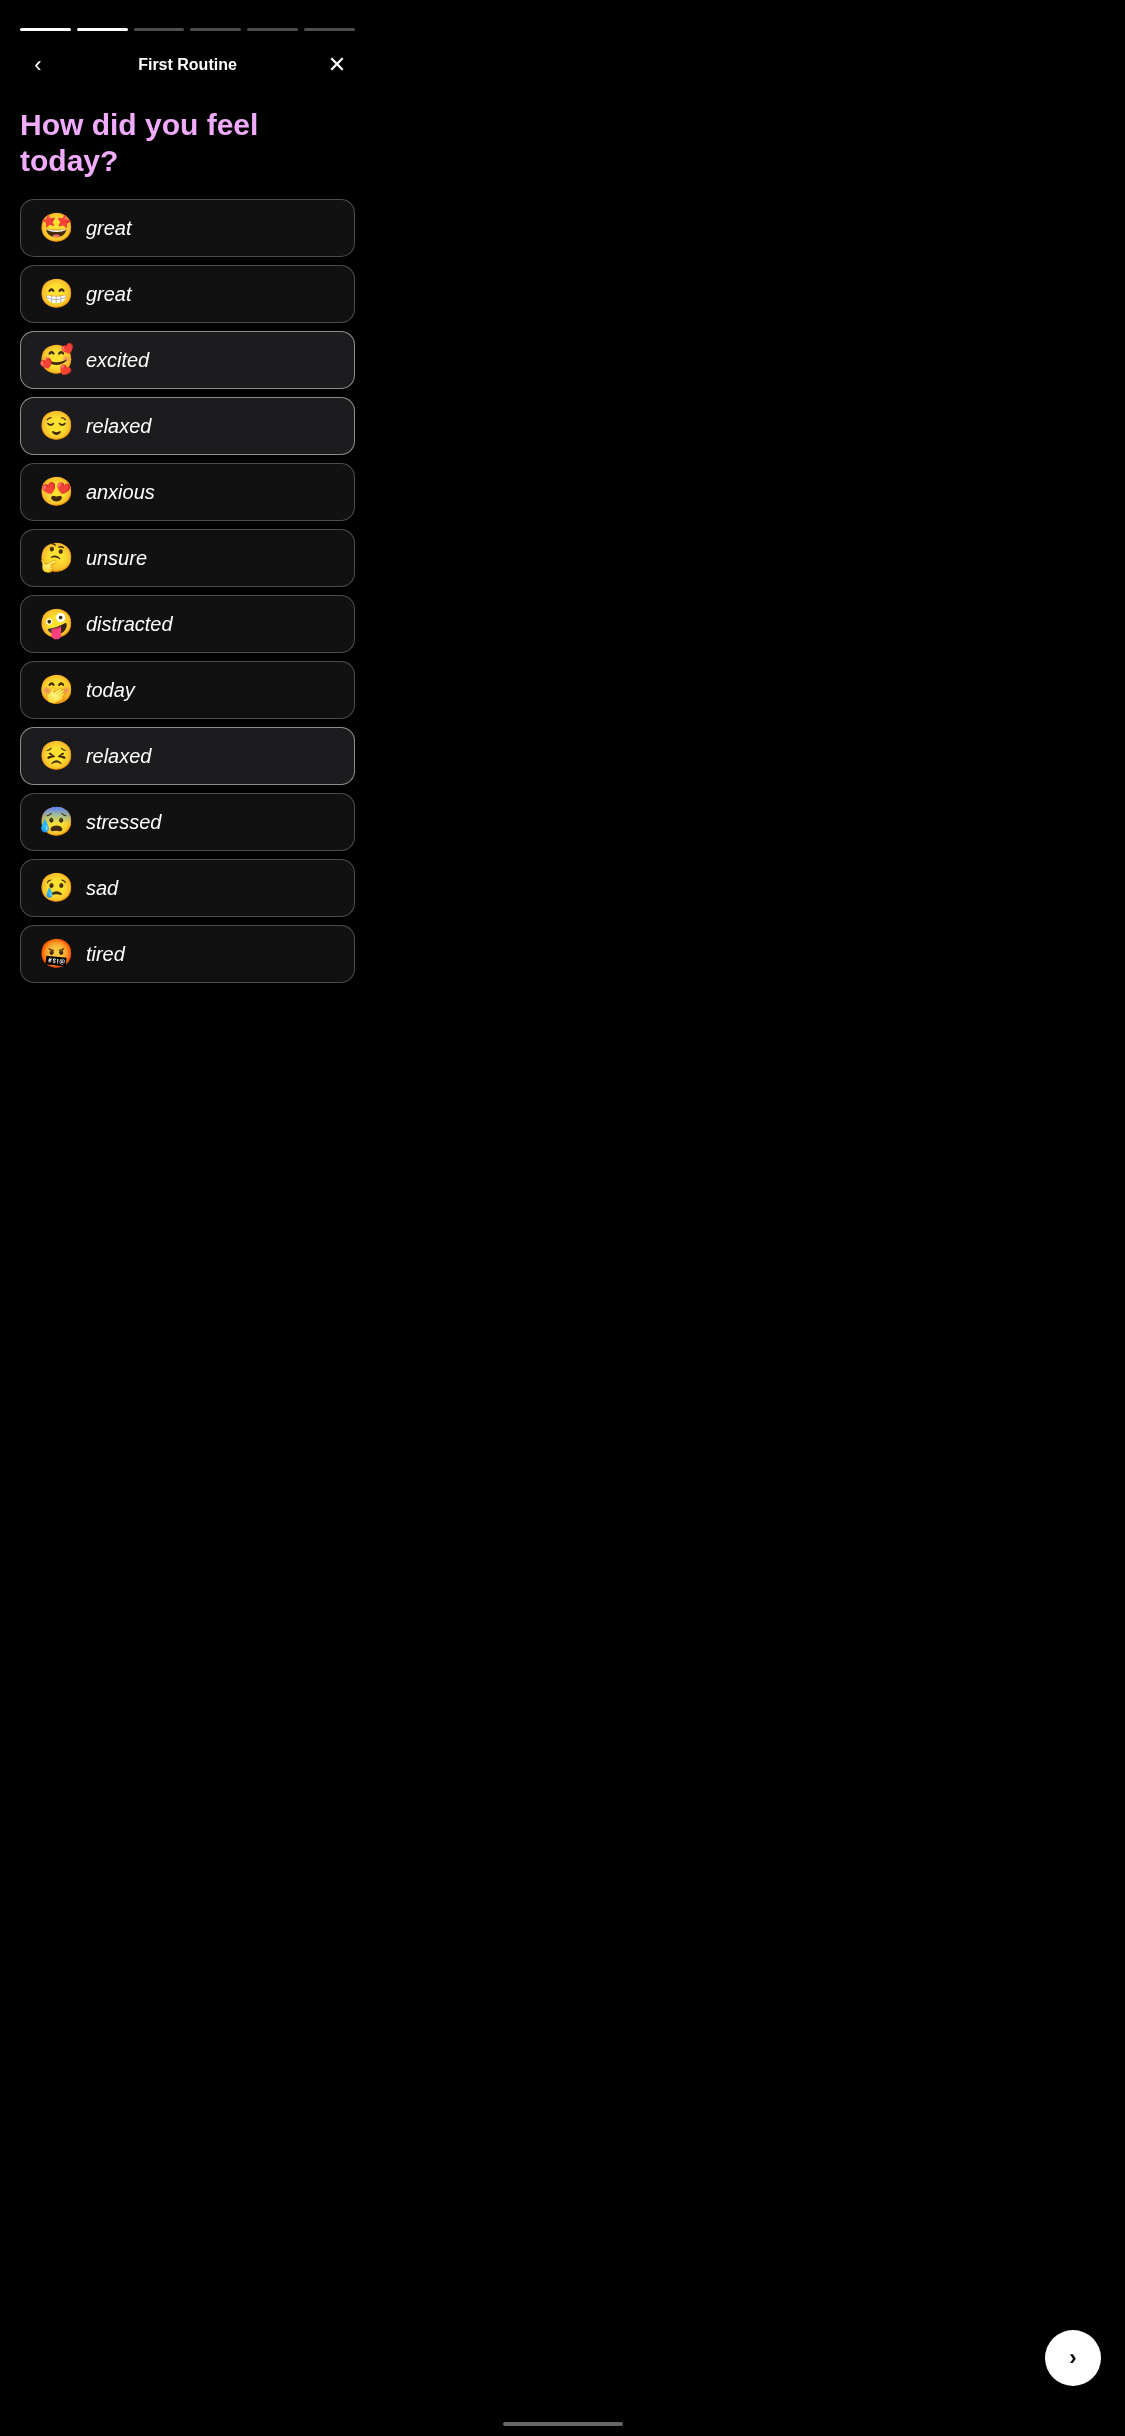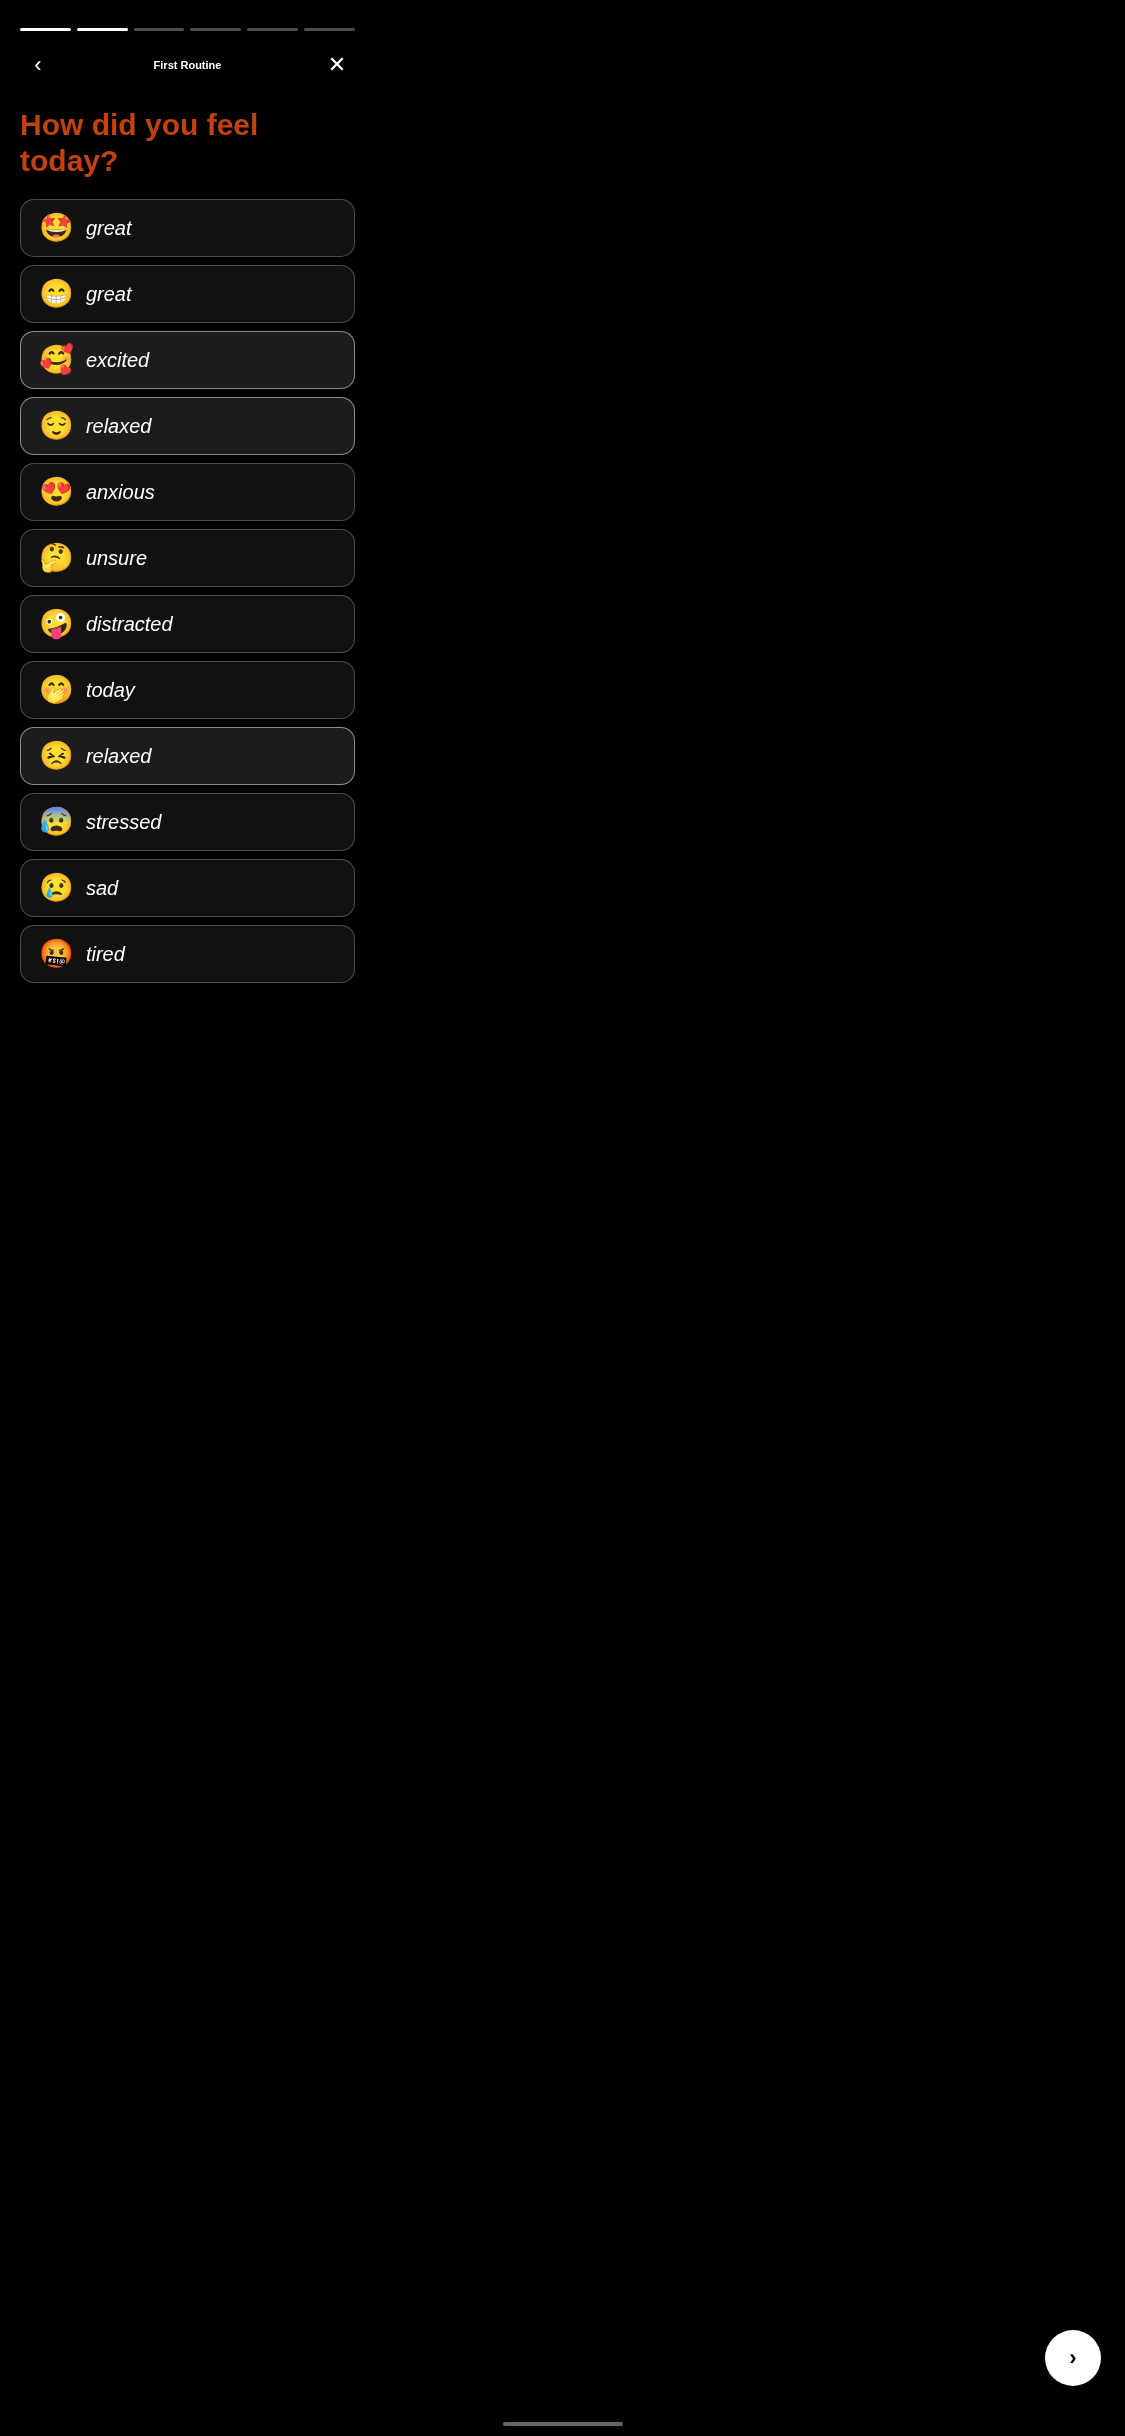--- a/index.html
+++ b/index.html
@@ -40,21 +40,21 @@
       align-items: center;
       justify-content: space-between;
       padding: 16px 20px;
       position: relative;
     }
 
     .header-title {
       position: absolute;
       left: 50%;
       transform: translateX(-50%);
-      font-size: 11px;
+      font-size: 16px;
       font-weight: 600;
       color: #fff;
     }
 
     .back-btn, .close-btn {
       background: none;
       border: none;
       color: #fff;
       font-size: 22px;
       cursor: pointer;
@@ -62,21 +62,21 @@
       display: flex;
       align-items: center;
       justify-content: center;
       width: 36px;
       height: 36px;
     }
 
     .page-title {
       font-size: 30px;
       font-weight: 700;
-      color: #c2410c;
+      color: #f0abfc;
       padding: 8px 20px 20px 20px;
       line-height: 1.2;
     }
 
     .feelings-list {
       padding: 0 20px;
       display: flex;
       flex-direction: column;
       gap: 8px;
       padding-bottom: 100px;

